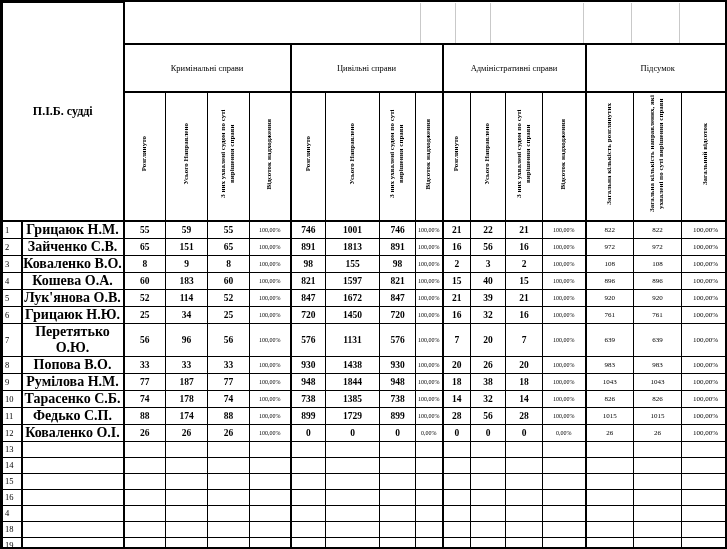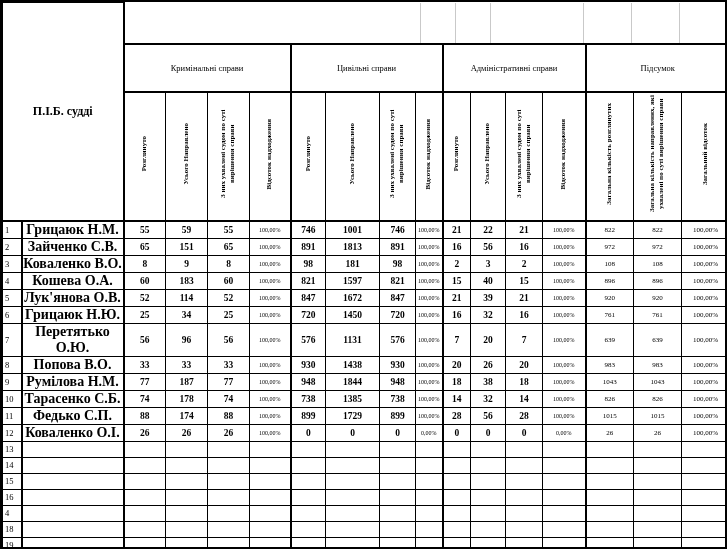--- a/index.html
+++ b/index.html
@@ -132,21 +132,21 @@
           <td class="sum">100,00%</td>
         </tr>
         <tr class="r">
           <td class="num">3</td>
           <td class="name">Коваленко В.О.</td>
           <td class="val bl2">8</td>
           <td class="val">9</td>
           <td class="val">8</td>
           <td class="pct">100,00%</td>
           <td class="val bl2">98</td>
-          <td class="val">181</td>
+          <td class="val">155</td>
           <td class="val">98</td>
           <td class="pct">100,00%</td>
           <td class="val bl2">2</td>
           <td class="val">3</td>
           <td class="val">2</td>
           <td class="pct">100,00%</td>
           <td class="sum bl2">108</td>
           <td class="sum">108</td>
           <td class="sum">100,00%</td>
         </tr>

